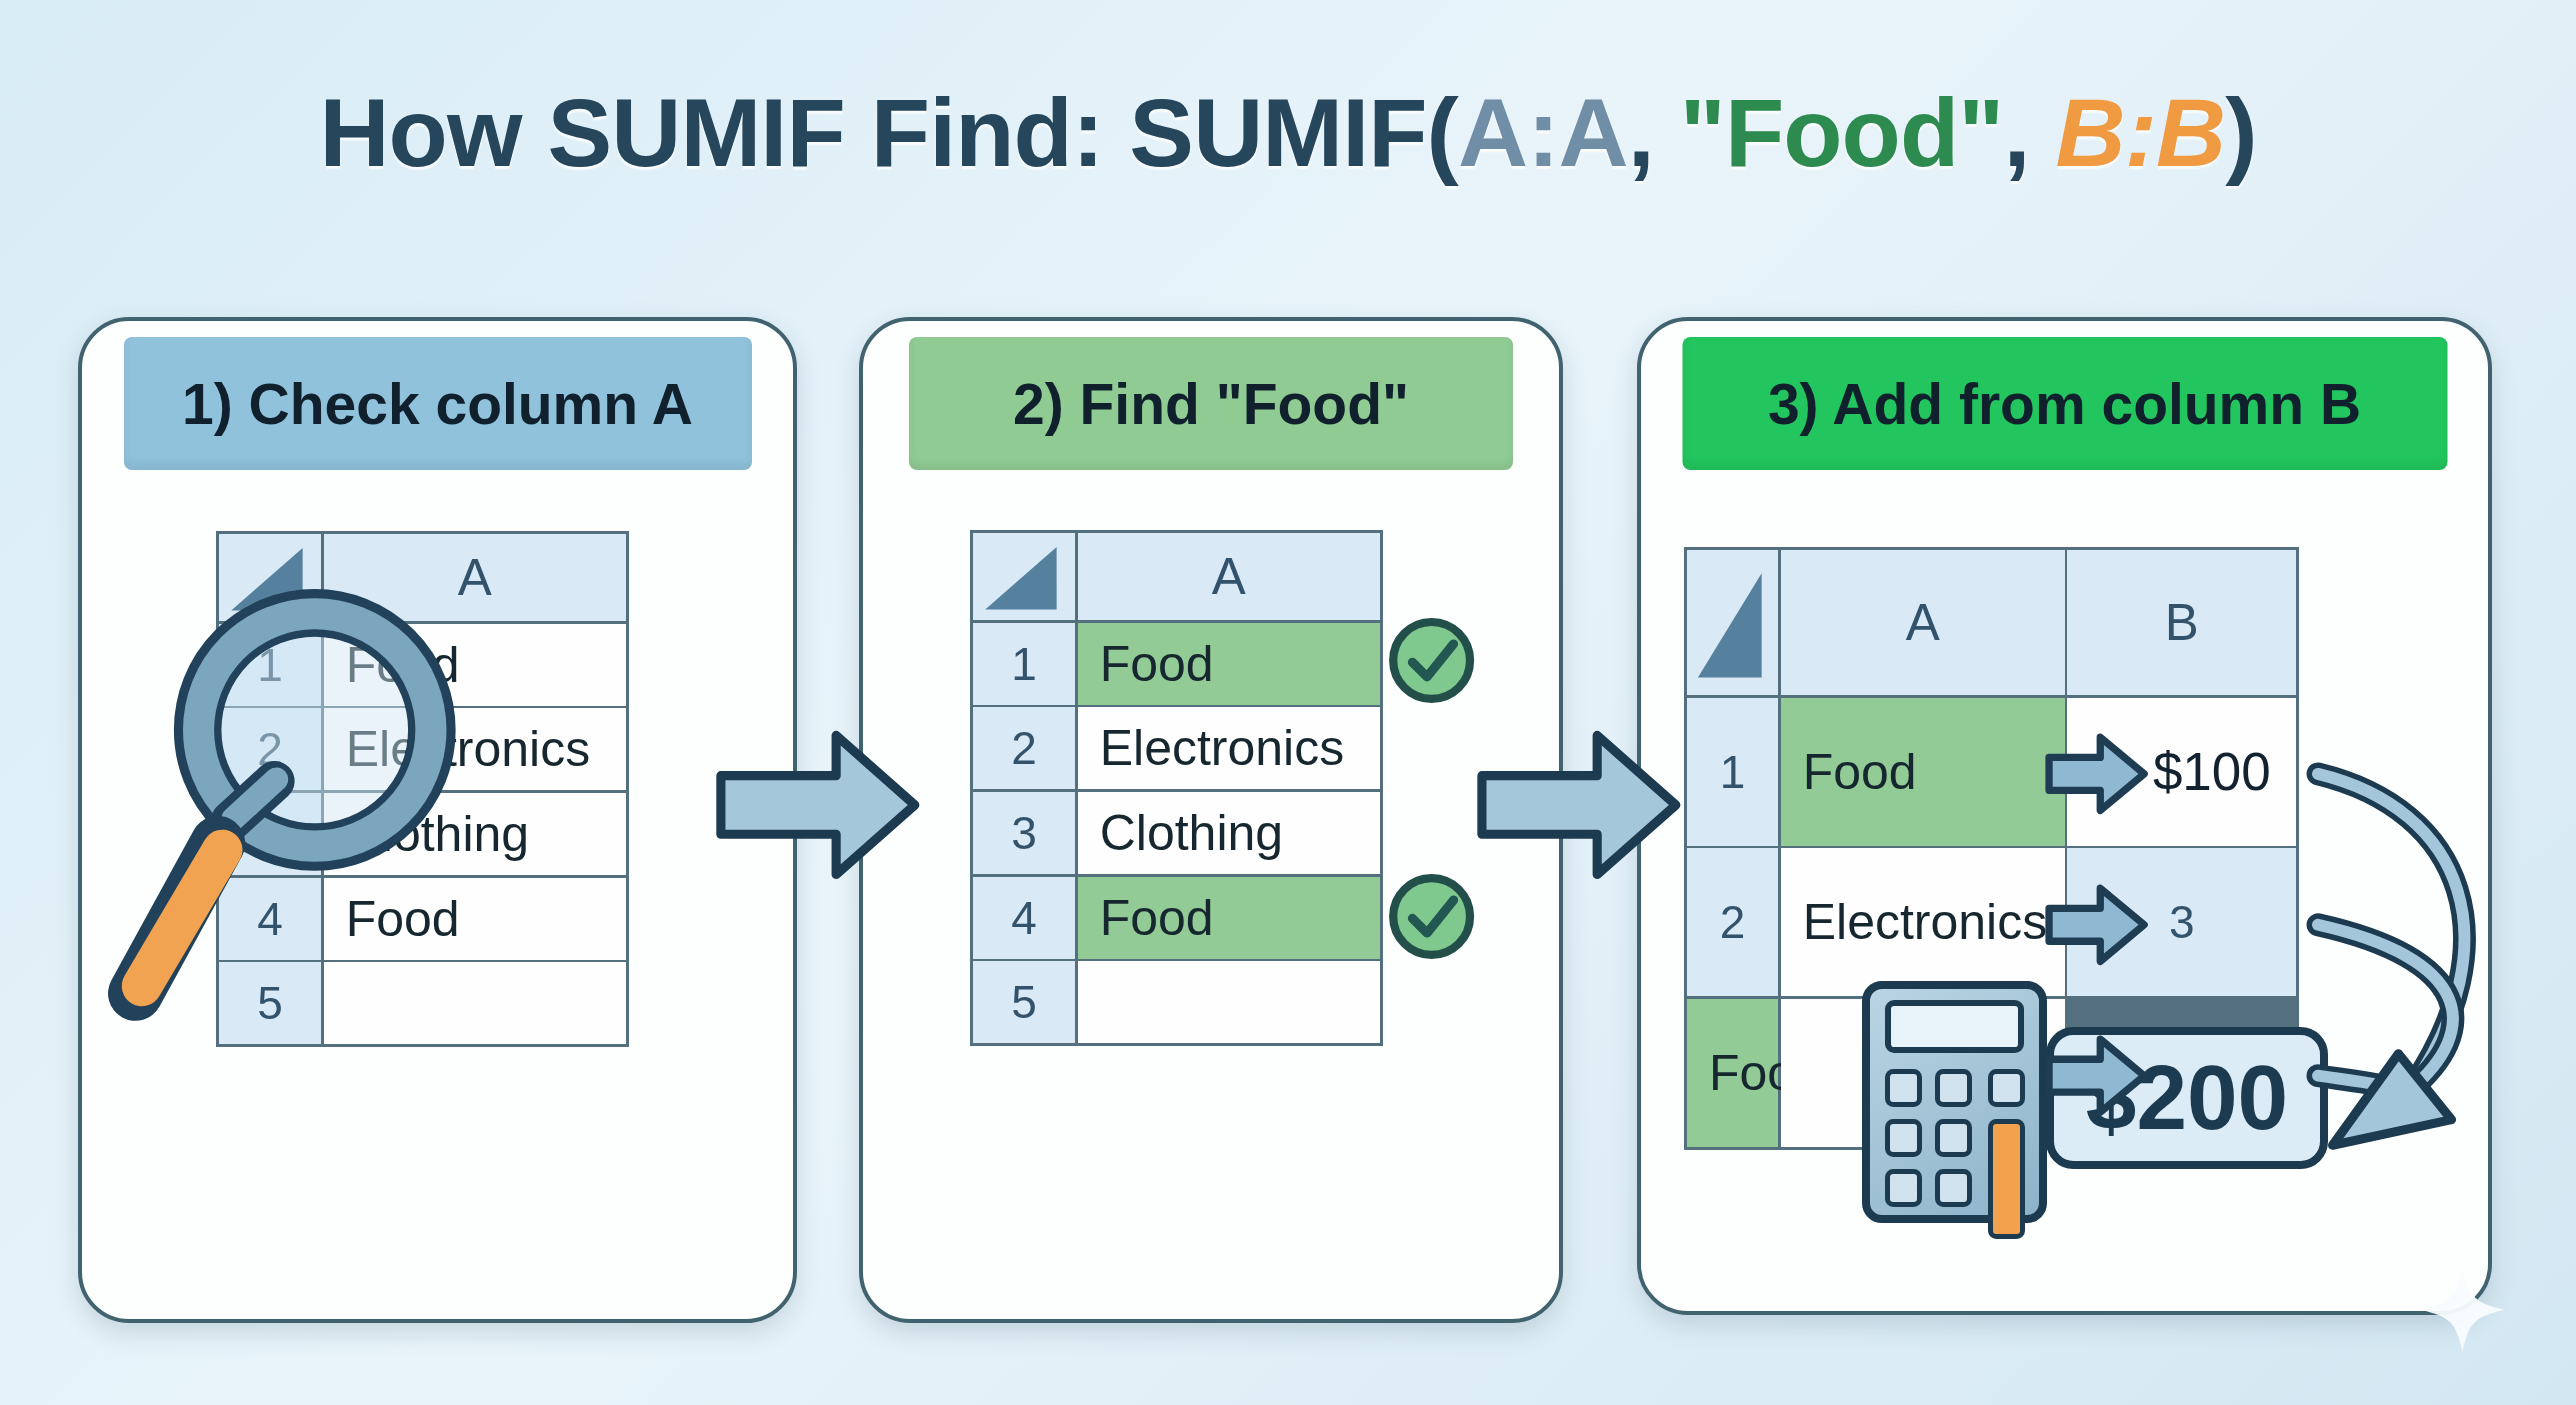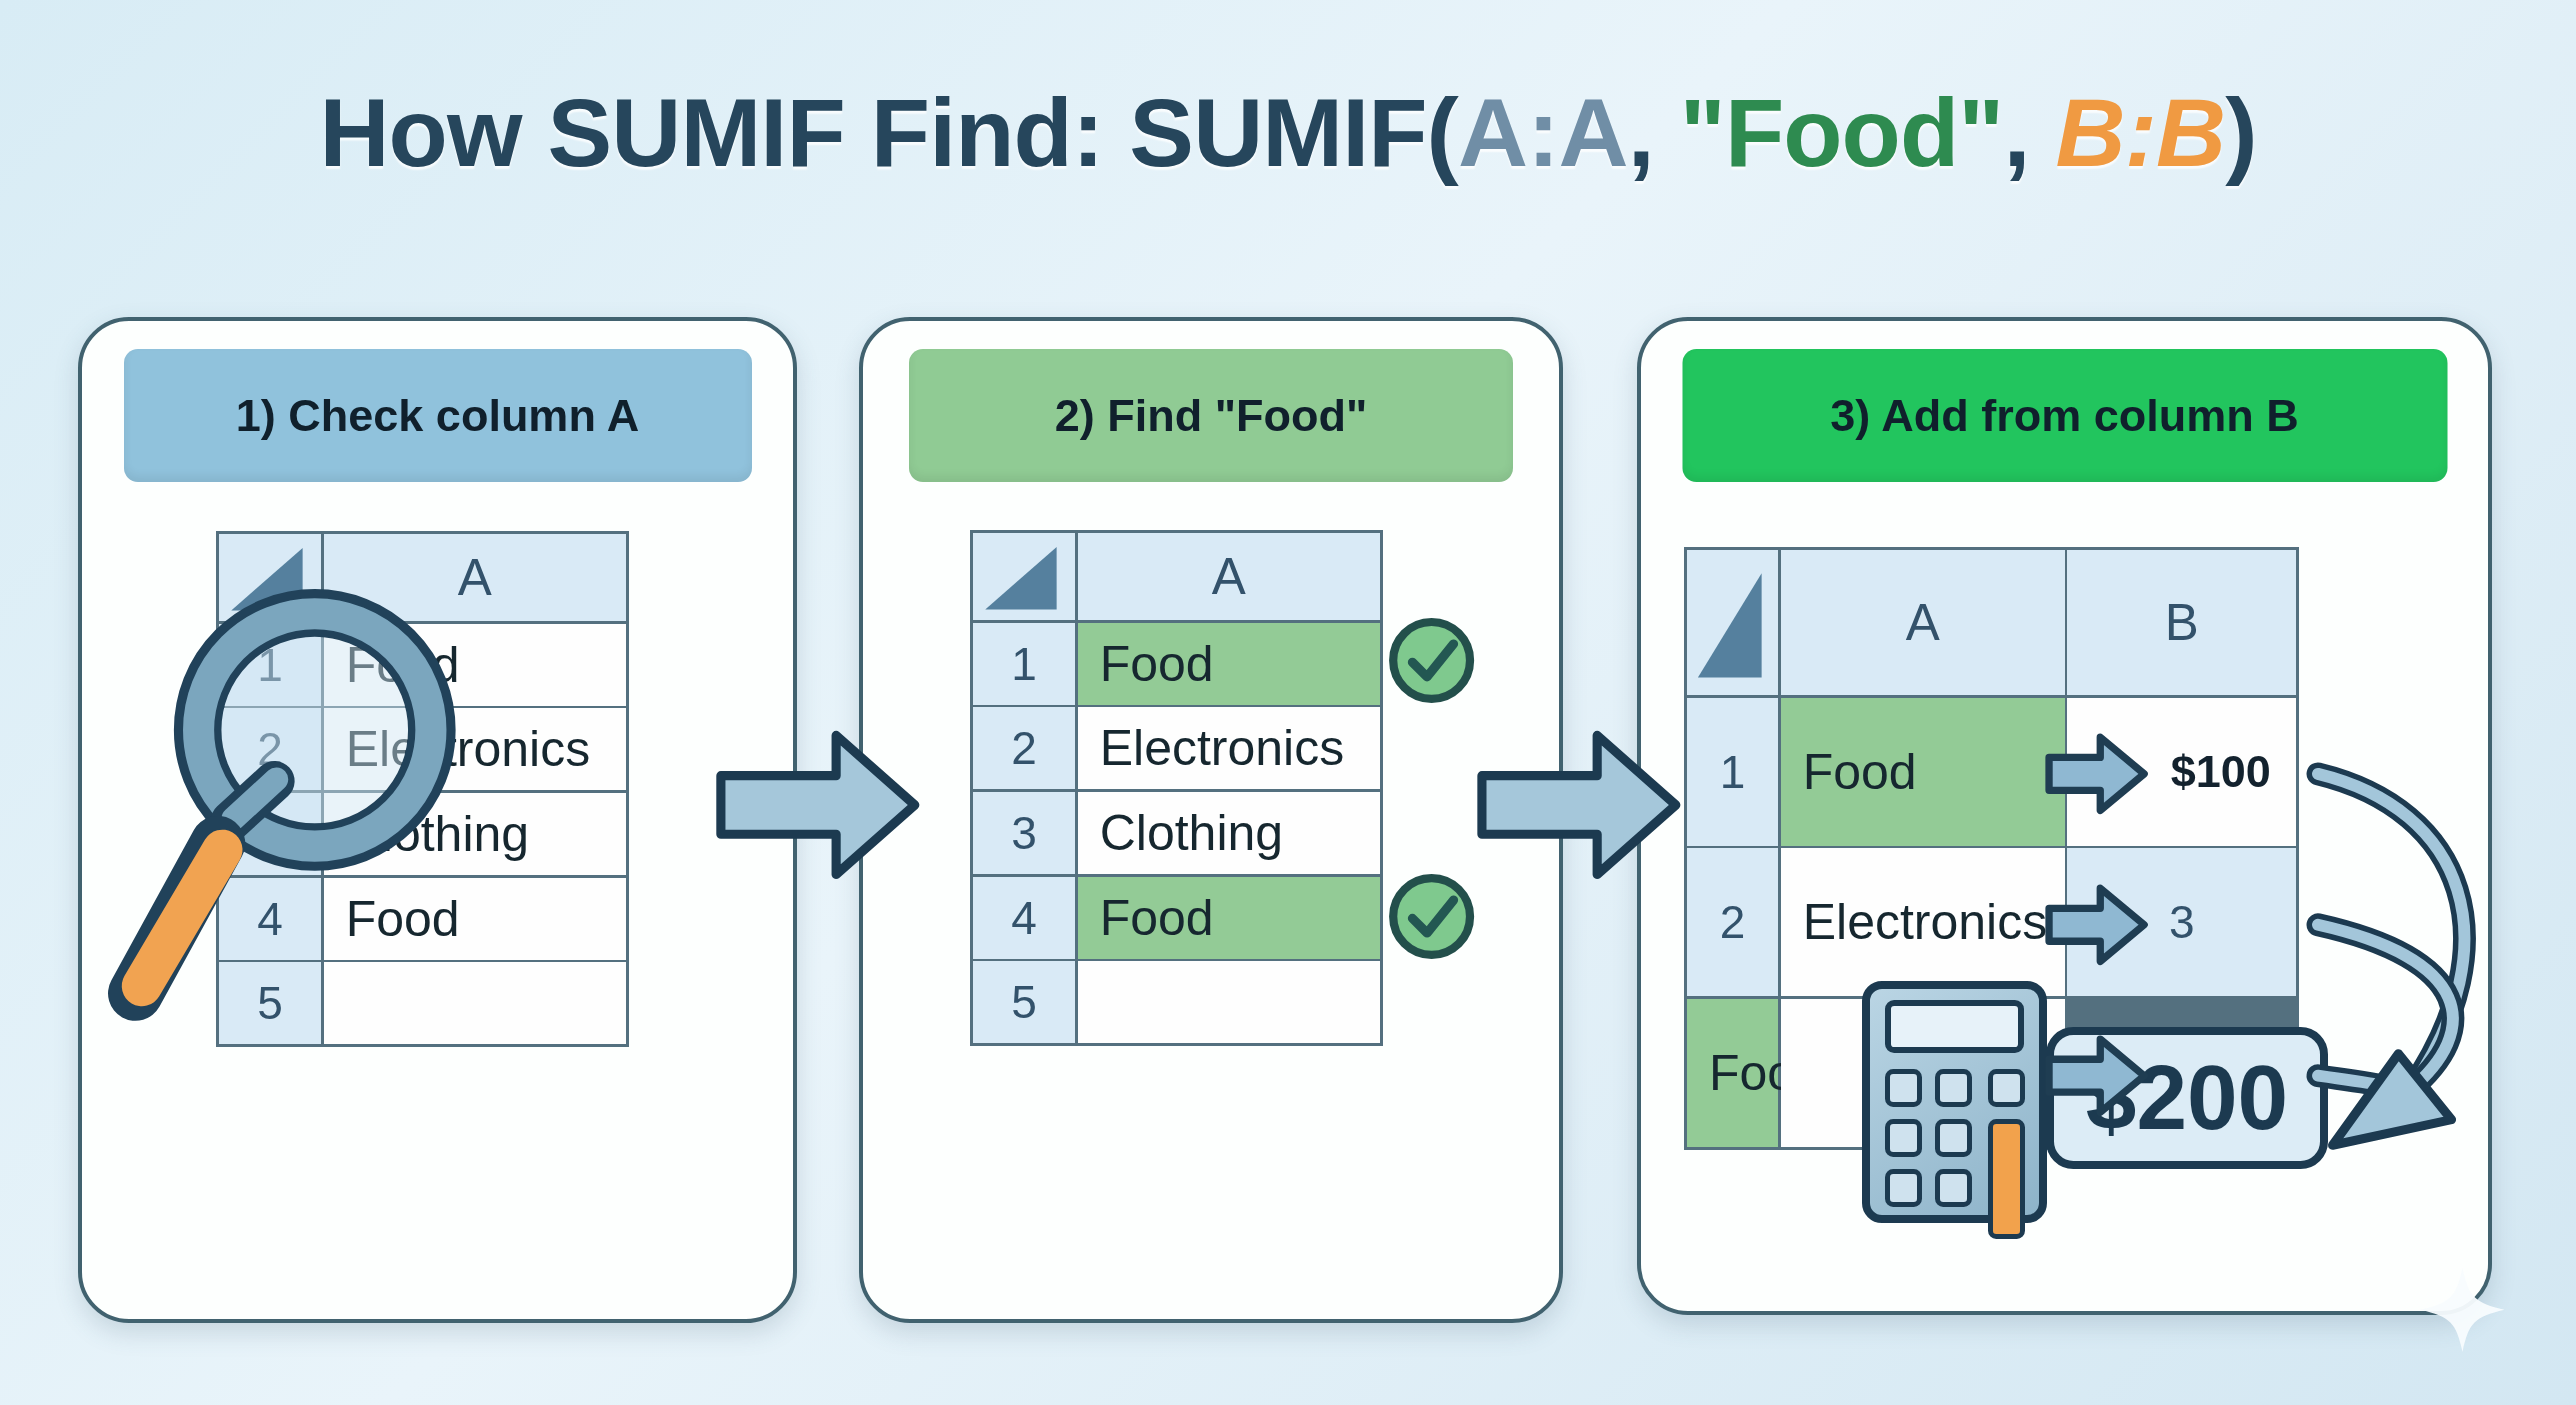--- a/index.html
+++ b/index.html
@@ -16,23 +16,23 @@
   #title .green{color:#2e8b50;}
   #title .orange{color:#f09a42;font-style:italic;}
 
   
   .panel{position:absolute;background:#fdfffe;border:4.6px solid #41626f;
          border-radius:51px;box-shadow:0 9.1px 24px rgba(60,90,110,.18);}
   #panel1{left:78px;top:317px;width:711px;height:998px;}
   #panel2{left:859px;top:317px;width:696px;height:998px;}
   #panel3{left:1637px;top:317px;width:847px;height:990px;}
 
-  .badge{position:absolute;top:28px;left:50%;transform:translateX(-50%);
-         height:133px;border-radius:14px;display:flex;align-items:center;
-         justify-content:center;font-size:45px;font-weight:bold;color:#10202c;
+  .badge{position:absolute;top:16px;left:50%;transform:translateX(-50%);
+         height:133px;border-radius:8px;display:flex;align-items:center;
+         justify-content:center;font-size:57px;font-weight:bold;color:#10202c;
          box-shadow:inset 0 -5.5px 9.1px rgba(0,0,0,.07);white-space:nowrap;}
   #badge1{width:628px;background:#90c2dc;}
   #badge2{width:604px;background:#90cb94;}
   #badge3{width:765px;background:#22c55e;}
 
   
   .tbl{position:absolute;display:grid;gap:2.7px;background:#54707f;
        border:3.7px solid #54707f;}
   #t1{left:216px;top:531px;grid-template-columns:102px 302px;
       grid-template-rows:87px repeat(5,82px);}
@@ -44,22 +44,22 @@
   .corner{background:#d9eaf6;position:relative;}
   .tri{position:absolute;left:12%;right:18%;top:16%;bottom:12%;
        background:#55809e;clip-path:polygon(0% 100%,100% 100%,100% 0%);}
   .hd{background:#d9eaf6;display:flex;align-items:center;justify-content:center;
       font-size:51px;font-weight:500;color:#33526b;}
   .rn{background:#d9eaf6;display:flex;align-items:center;justify-content:center;
       font-size:46px;color:#33526b;}
   .c{background:#fefefe;display:flex;align-items:center;padding-left:22px;
      font-size:50px;color:#16272f;}
   .c.match{background:#93cb96;}
-  .c.amount{justify-content:flex-end;padding-right:25.6px;font-weight:700;
-            padding-left:0;font-size:45px;color:#13222e;}
+  .c.amount{justify-content:flex-end;padding-right:25.6px;font-weight:400;
+            padding-left:0;font-size:53px;color:#13222e;}
 
   
   #calc{position:absolute;left:1862px;top:981px;width:185px;height:242px;
         background:linear-gradient(145deg,#bad5e4,#8db3c9);
         border:8.2px solid #1c3a50;border-radius:20px;box-sizing:border-box;z-index:6;}
   #calc-screen{position:absolute;left:14.6px;top:11px;width:139px;height:53px;
         background:#e7f2f9;border:6.4px solid #1c3a50;border-radius:9.1px;
         box-sizing:border-box;}
   .cbtn{position:absolute;width:37px;height:38px;background:#cfe2ee;
         border:5.5px solid #1c3a50;border-radius:8.2px;box-sizing:border-box;}

